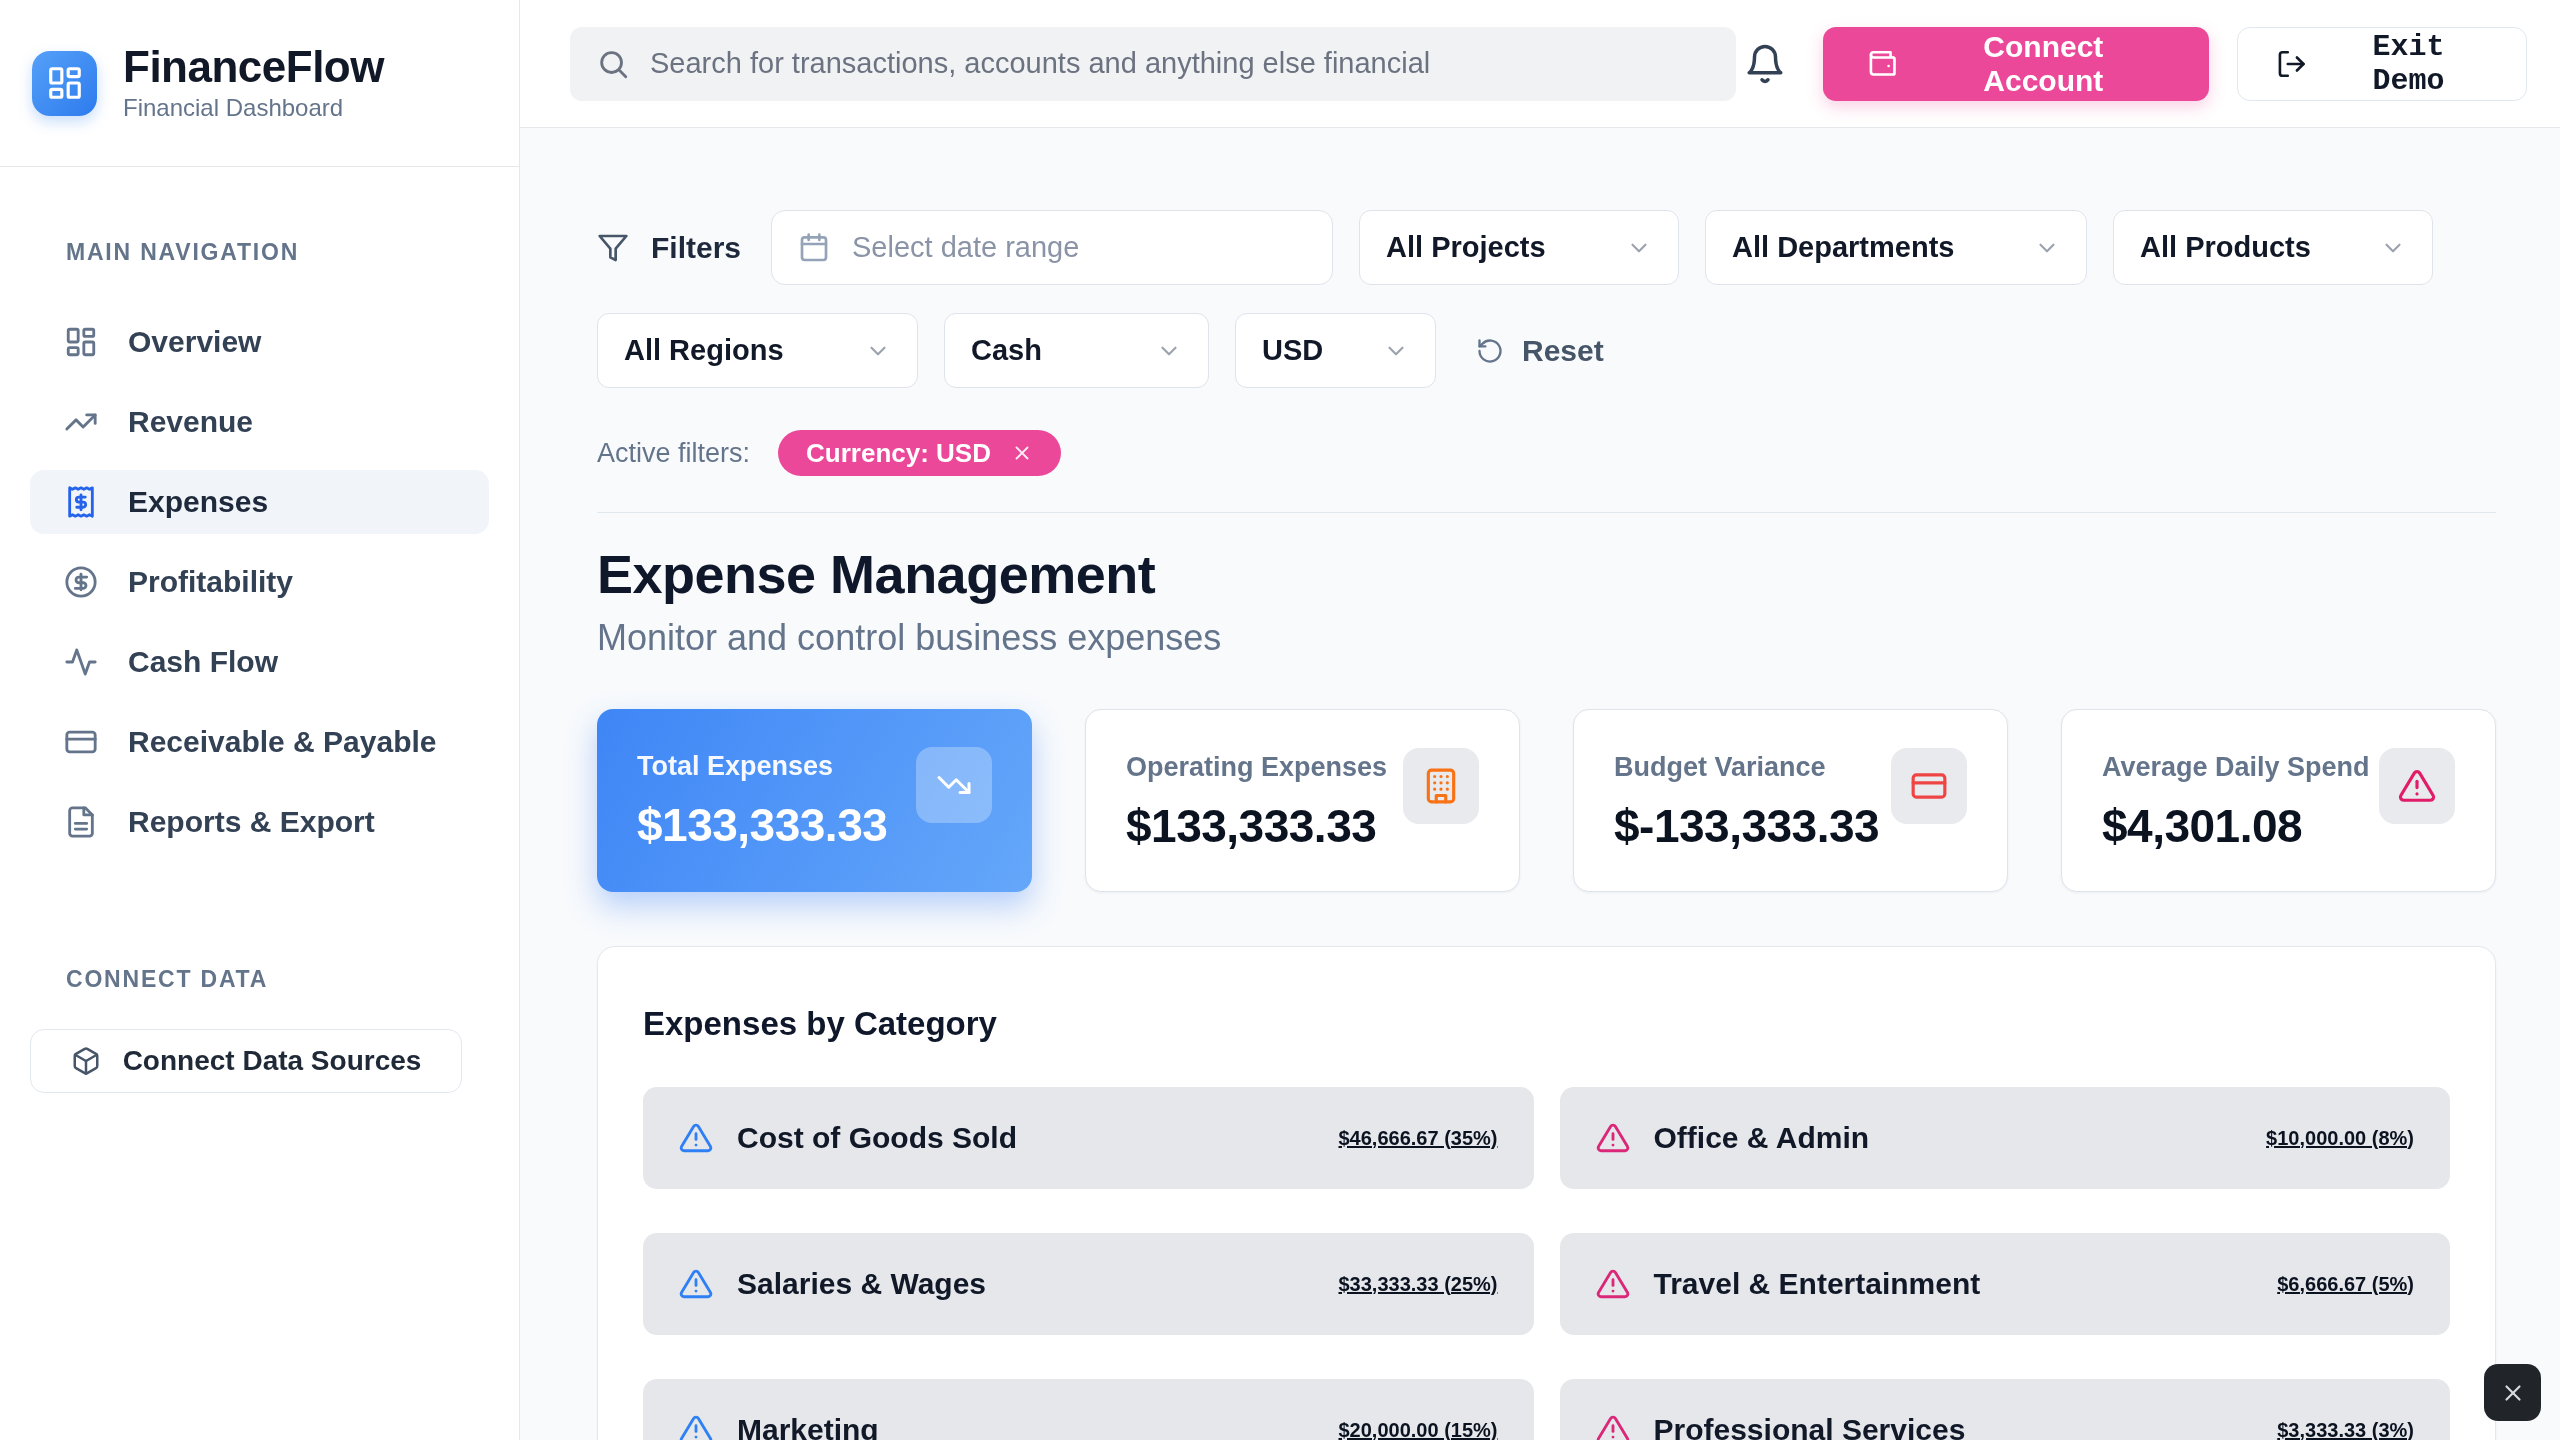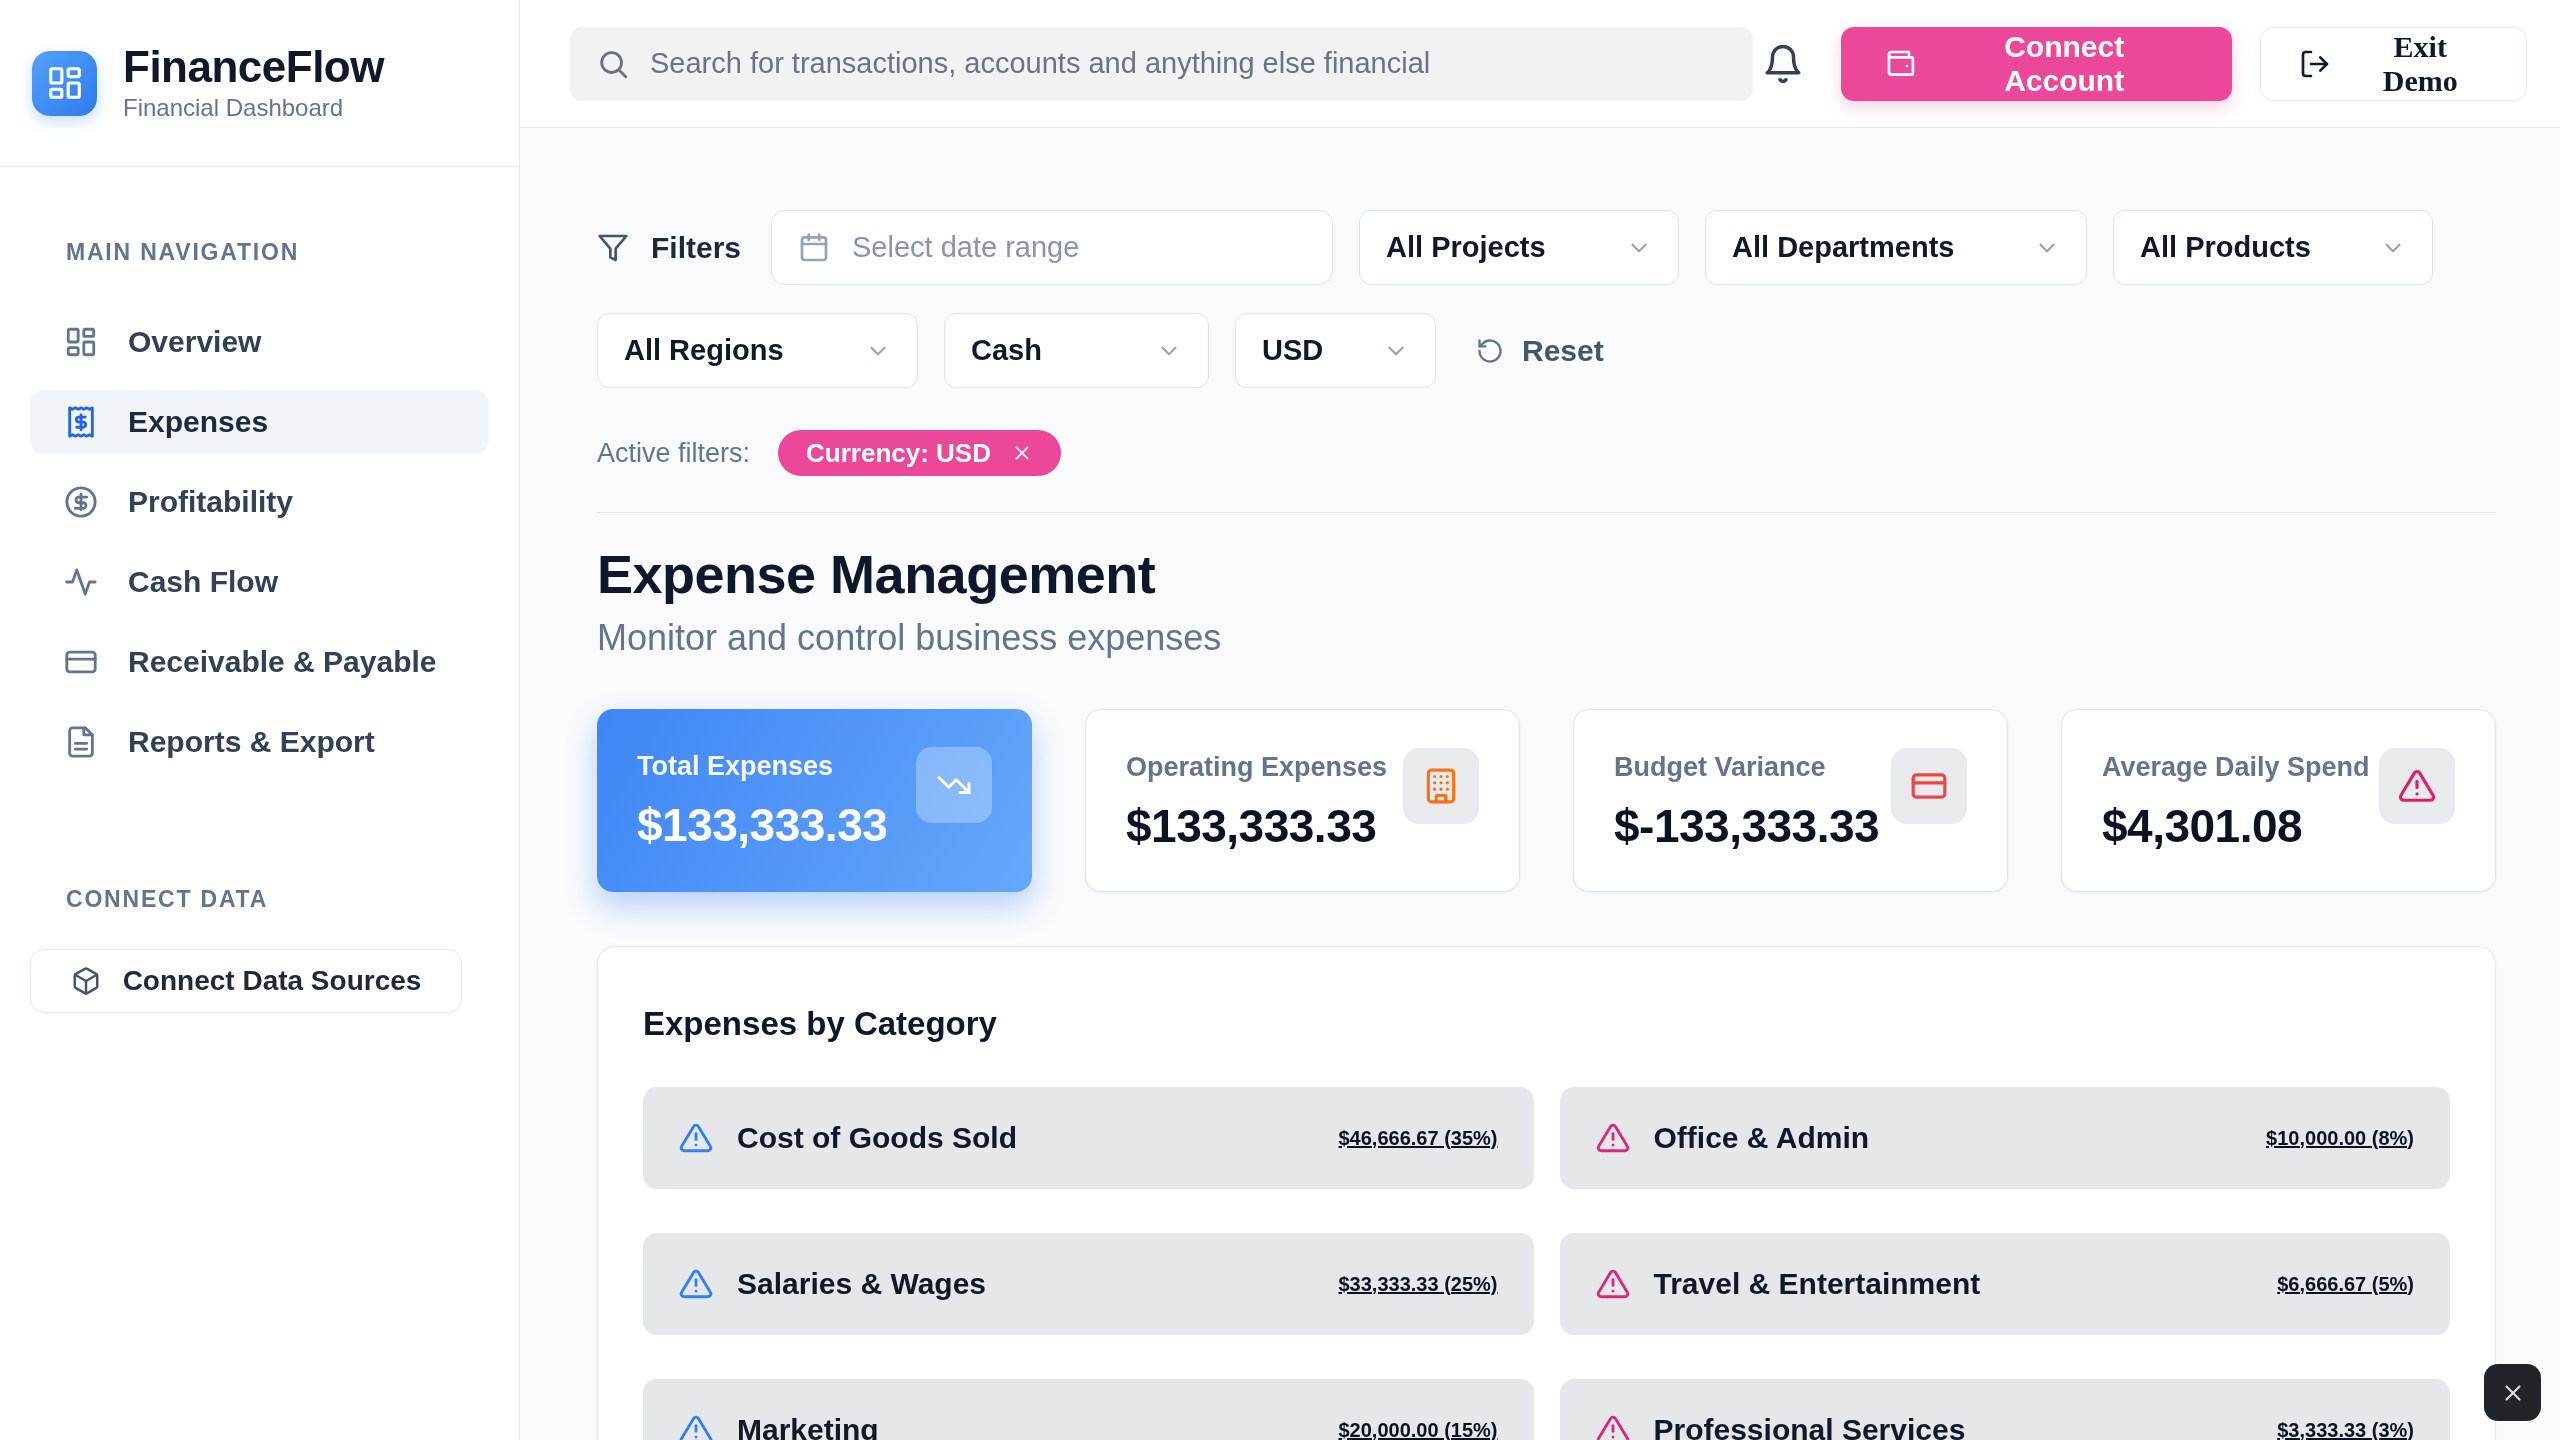--- a/index.html
+++ b/index.html
@@ -44,21 +44,21 @@
     font-size:29px; color:#334155; font-family:inherit; }
   .search-box input::placeholder { color:#6b7280; }
   .bell-btn { margin-left:auto; width:60px; height:60px; border:none; background:transparent;
     color:#334155; display:flex; align-items:center; justify-content:center; cursor:pointer; }
   .connect-account-btn { margin-left:28px; height:74px; padding:0 44px; background:#ec4899;
     border:none; border-radius:13px; color:#fff; display:flex; align-items:center; gap:24px;
     font-size:30px; font-weight:700; font-family:inherit; cursor:pointer;
     box-shadow:0 6px 16px rgba(236,72,153,.25); }
   .exit-demo-btn { margin-left:28px; height:74px; padding:0 38px; background:#fff;
     border:1px solid #e2e8f0; border-radius:13px; color:#111827; display:flex; align-items:center;
-    gap:22px; font-size:30px; font-weight:700; font-family:Liberation Serif, serif; cursor:pointer; }
+    gap:22px; font-size:30px; font-weight:700; font-family:Liberation Mono, monospace; cursor:pointer; }
 
   .content { flex:1; background:#f8fafc; overflow:hidden; padding:82px 64px 0 77px; }
 
   
   .filters-row { display:flex; align-items:center; gap:26px; }
   .filters-title { display:flex; align-items:center; gap:22px; font-size:30px; font-weight:700; color:#1e293b; margin-right:4px; }
   .filters-title .ic { color:#475569; }
   .date-field { width:562px; height:75px; border:1px solid #dfe3ea; background:#fff; border-radius:14px;
     display:flex; align-items:center; gap:22px; padding:0 26px; cursor:pointer; }
   .date-field .ic { color:#94a3b8; }
@@ -154,20 +154,29 @@
         <span class="ic ic-34">
             <svg viewBox="0 0 24 24" fill="none" stroke="currentColor" stroke-width="2" stroke-linecap="round" stroke-linejoin="round">
               <rect x="3" y="3" width="7" height="9" rx="1"></rect>
               <rect x="14" y="3" width="7" height="5" rx="1"></rect>
               <rect x="14" y="12" width="7" height="9" rx="1"></rect>
               <rect x="3" y="16" width="7" height="5" rx="1"></rect>
             </svg>
           </span>
         <span>Overview</span>
       </div>
+      <div class="nav-item">
+        <span class="ic ic-34">
+            <svg viewBox="0 0 24 24" fill="none" stroke="currentColor" stroke-width="2" stroke-linecap="round" stroke-linejoin="round">
+              <polyline points="22 7 13.5 15.5 8.5 10.5 2 17"></polyline>
+              <polyline points="16 7 22 7 22 13"></polyline>
+            </svg>
+          </span>
+        <span>Revenue</span>
+      </div>
       <div class="nav-item active">
         <span class="ic ic-34">
             <svg viewBox="0 0 24 24" fill="none" stroke="currentColor" stroke-width="2" stroke-linecap="round" stroke-linejoin="round">
               <path d="M4 2v20l2-1 2 1 2-1 2 1 2-1 2 1 2-1 2 1V2l-2 1-2-1-2 1-2-1-2 1-2-1-2 1Z"></path>
               <path d="M15 8.5h-4.5a1.8 1.8 0 0 0 0 3.6h3a1.8 1.8 0 0 1 0 3.6H9"></path>
               <path d="M12 7v10.5"></path>
             </svg>
           </span>
         <span>Expenses</span>
       </div>

